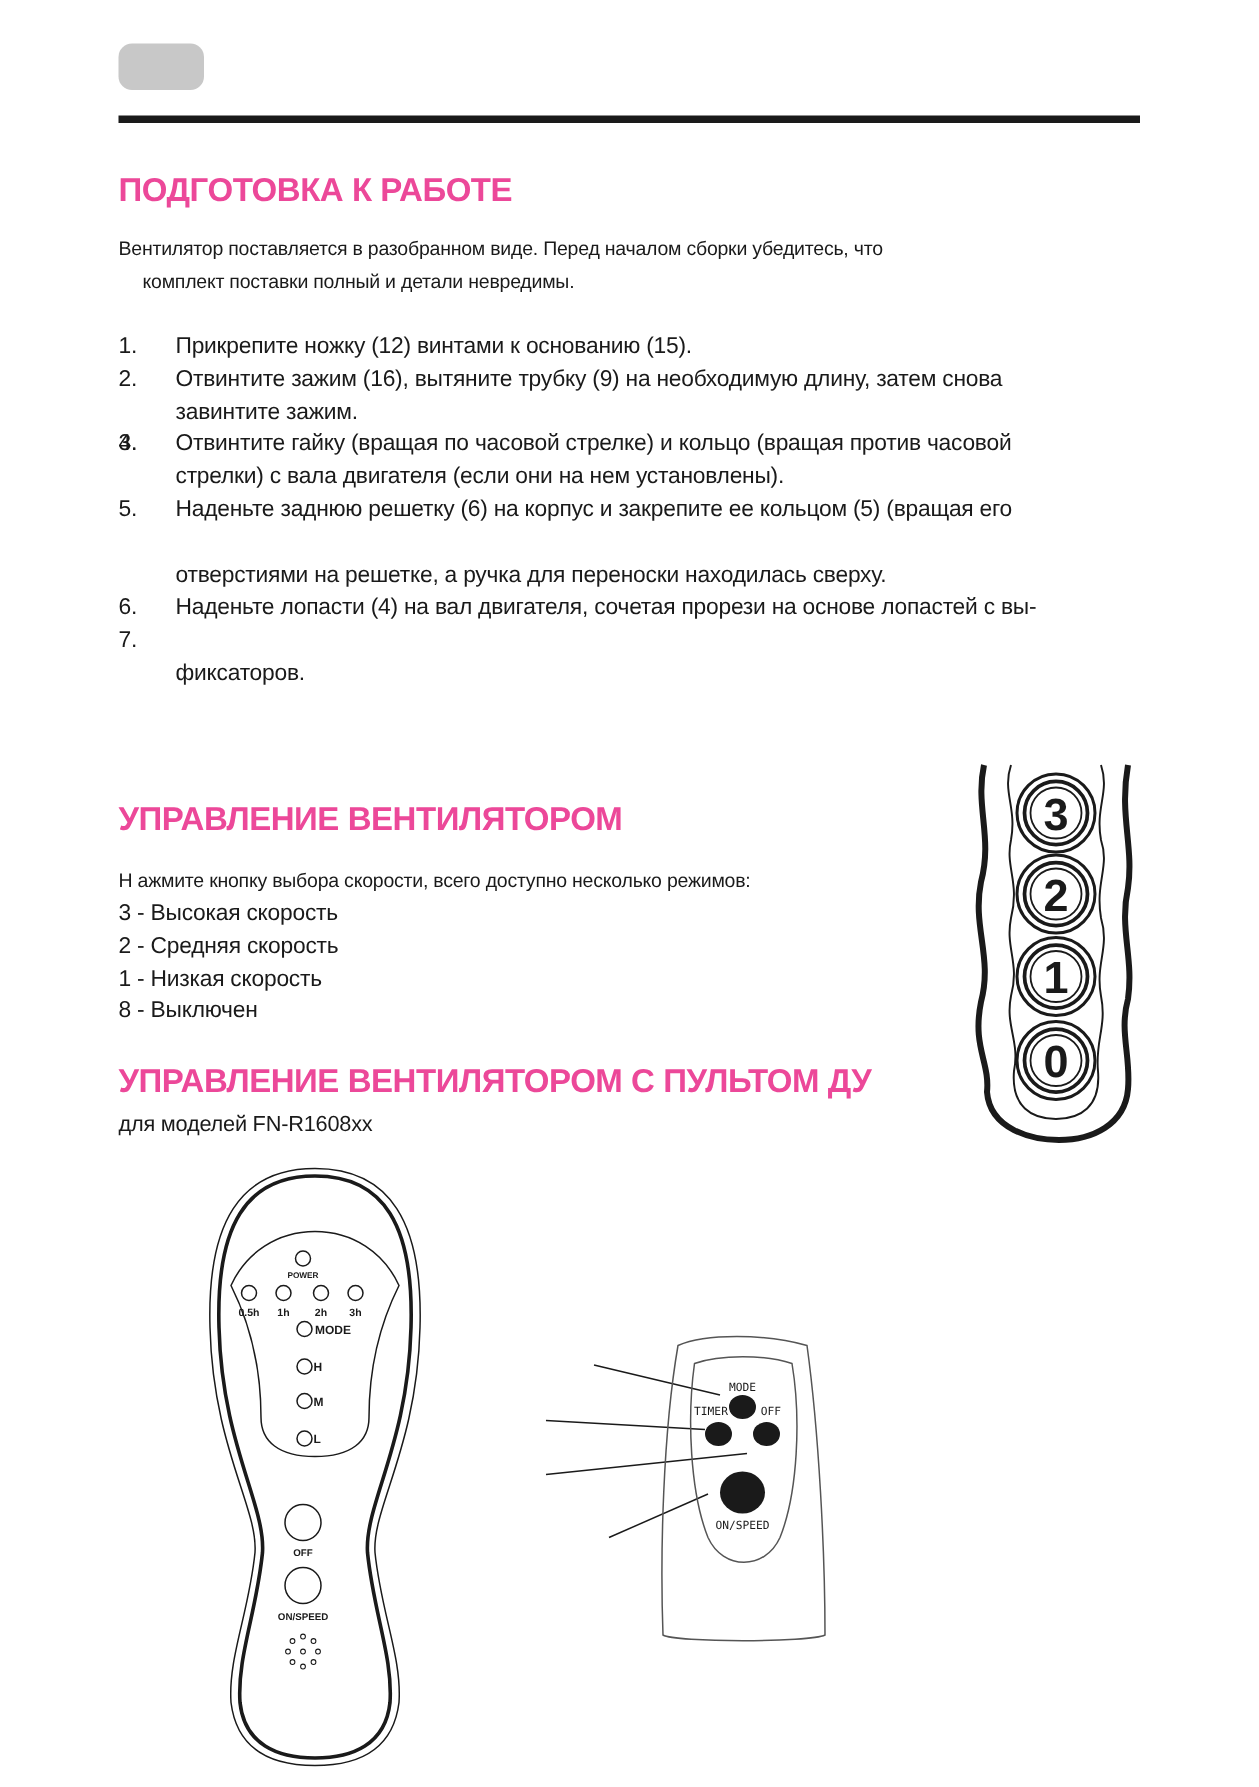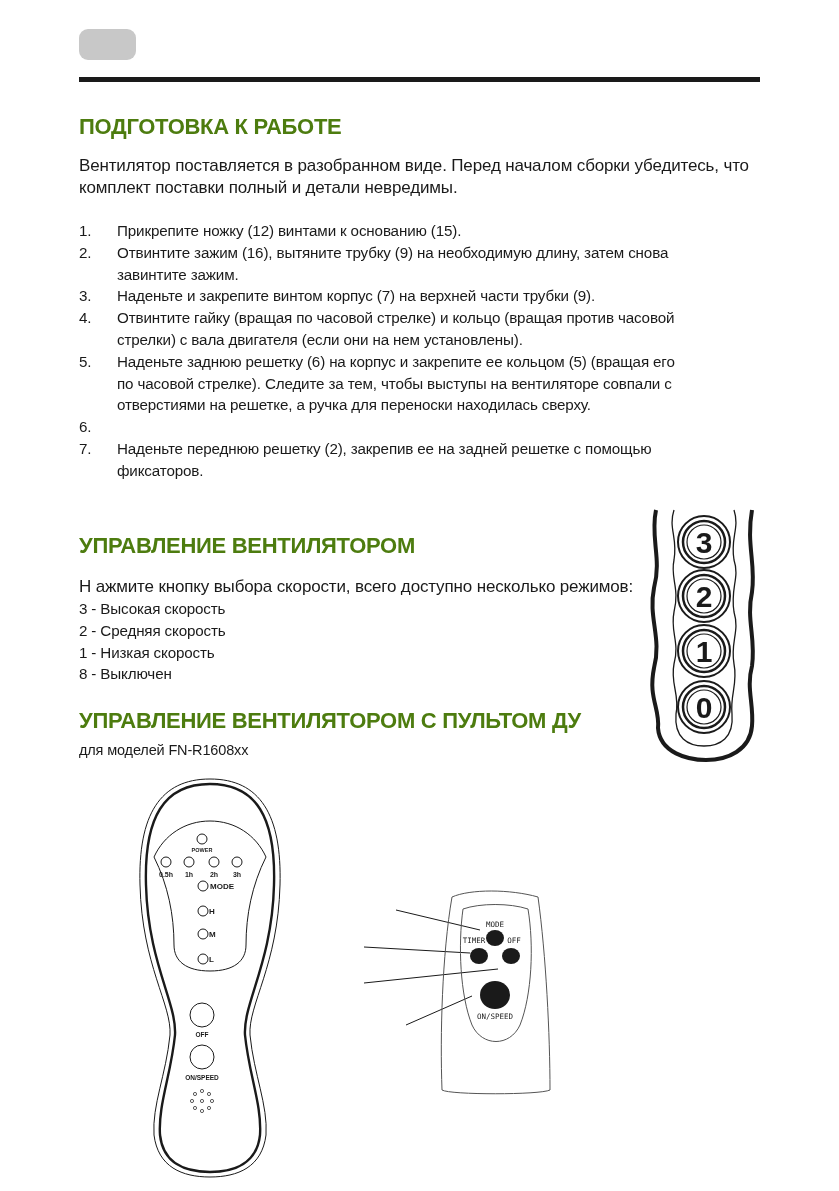--- a/index.html
+++ b/index.html
@@ -2,49 +2,49 @@
 <html><head>
 <meta charset="utf-8">
 <style>
   html, body { margin:0; padding:0; background:#ffffff; }
   body { width:839px; height:1191px; position:relative; overflow:hidden;
          font-family:"Liberation Sans", "DejaVu Sans", sans-serif; color:#1a1a1a; }
   .page-tab { position:absolute; left:79px; top:29px; width:57px; height:31px;
               background:#c8c8c8; border-radius:9px; }
   .top-rule { position:absolute; left:79px; top:77px; width:681px; height:5px; background:#1a1a1a; }
   .h1 { position:absolute; left:79px; font-weight:bold; font-size:22px; letter-spacing:-0.3px;
-        color:#4d7c0f; margin:0; white-space:nowrap; transform-origin:left top; }
-  .p { position:absolute; left:79px; font-size:17px; line-height:21.8px; margin:0; letter-spacing:-0.15px; }
+        color:#ec4899; margin:0; white-space:nowrap; transform-origin:left top; }
+  .p { position:absolute; left:79px; font-size:13px; line-height:21.8px; margin:0; letter-spacing:-0.15px; }
   .list { position:absolute; left:79px; top:220px; width:690px; margin:0; padding:0; list-style:none;
           font-size:15.2px; line-height:21.8px; letter-spacing:-0.15px; }
   .list li { position:relative; padding-left:38px; }
   .list .num { position:absolute; left:0; top:0; }
   .modes { position:absolute; left:79px; top:577px; font-size:15.2px; line-height:21.8px; letter-spacing:-0.15px; }
   .modes div { white-space:nowrap; }
   svg { position:absolute; }
 </style>
 </head>
 <body>
 
 <div class="page-tab"></div>
 <div class="top-rule"></div>
 
 <h1 class="h1" style="top:114px;">ПОДГОТОВКА К РАБОТЕ</h1>
 
 <p class="p" style="top:155px;">Вентилятор поставляется в разобранном виде. Перед началом сборки убедитесь, что</p>
-<p class="p" style="top:177px;">комплект поставки полный и детали невредимы.</p>
+<p class="p" style="top:177px;margin-left:16px;">комплект поставки полный и детали невредимы.</p>
 
 <ol class="list">
   <li><span class="num">1.</span><span>Прикрепите ножку (12) винтами к основанию (15).</span></li>
   <li><span class="num">2.</span><span>Отвинтите зажим (16), вытяните трубку (9) на необходимую длину, затем снова</span><br><span>завинтите зажим.</span></li>
-  <li><span class="num">3.</span><span>Наденьте и закрепите винтом корпус (7) на верхней части трубки (9).</span></li>
+  <li><span class="num">3.</span></li>
   <li><span class="num">4.</span><span>Отвинтите гайку (вращая по часовой стрелке) и кольцо (вращая против часовой</span><br><span>стрелки) с вала двигателя (если они на нем установлены).</span></li>
-  <li><span class="num">5.</span><span>Наденьте заднюю решетку (6) на корпус и закрепите ее кольцом (5) (вращая его</span><br><span>по часовой стрелке). Следите за тем, чтобы выступы на вентиляторе совпали с</span><br><span>отверстиями на решетке, а ручка для переноски находилась сверху.</span></li>
-  <li><span class="num">6.</span><br></li>
-  <li><span class="num">7.</span><span>Наденьте переднюю решетку (2), закрепив ее на задней решетке с помощью</span><br><span>фиксаторов.</span></li>
+  <li><span class="num">5.</span><span>Наденьте заднюю решетку (6) на корпус и закрепите ее кольцом (5) (вращая его</span><br><br><span>отверстиями на решетке, а ручка для переноски находилась сверху.</span></li>
+  <li><span class="num">6.</span><span>Наденьте лопасти (4) на вал двигателя, сочетая прорези на основе лопастей с вы-</span><br></li>
+  <li><span class="num">7.</span><br><span>фиксаторов.</span></li>
 </ol>
 
 <h1 class="h1" style="top:533px;">УПРАВЛЕНИЕ ВЕНТИЛЯТОРОМ</h1>
 <p class="p" style="top:576px;">Н ажмите кнопку выбора скорости, всего доступно несколько режимов:</p>
 <div class="modes" style="top:598px;">
   <div>3 - Высокая скорость</div>
   <div>2 - Средняя скорость</div>
   <div>1 - Низкая скорость</div>
   <div>8 - Выключен</div>
 </div>

